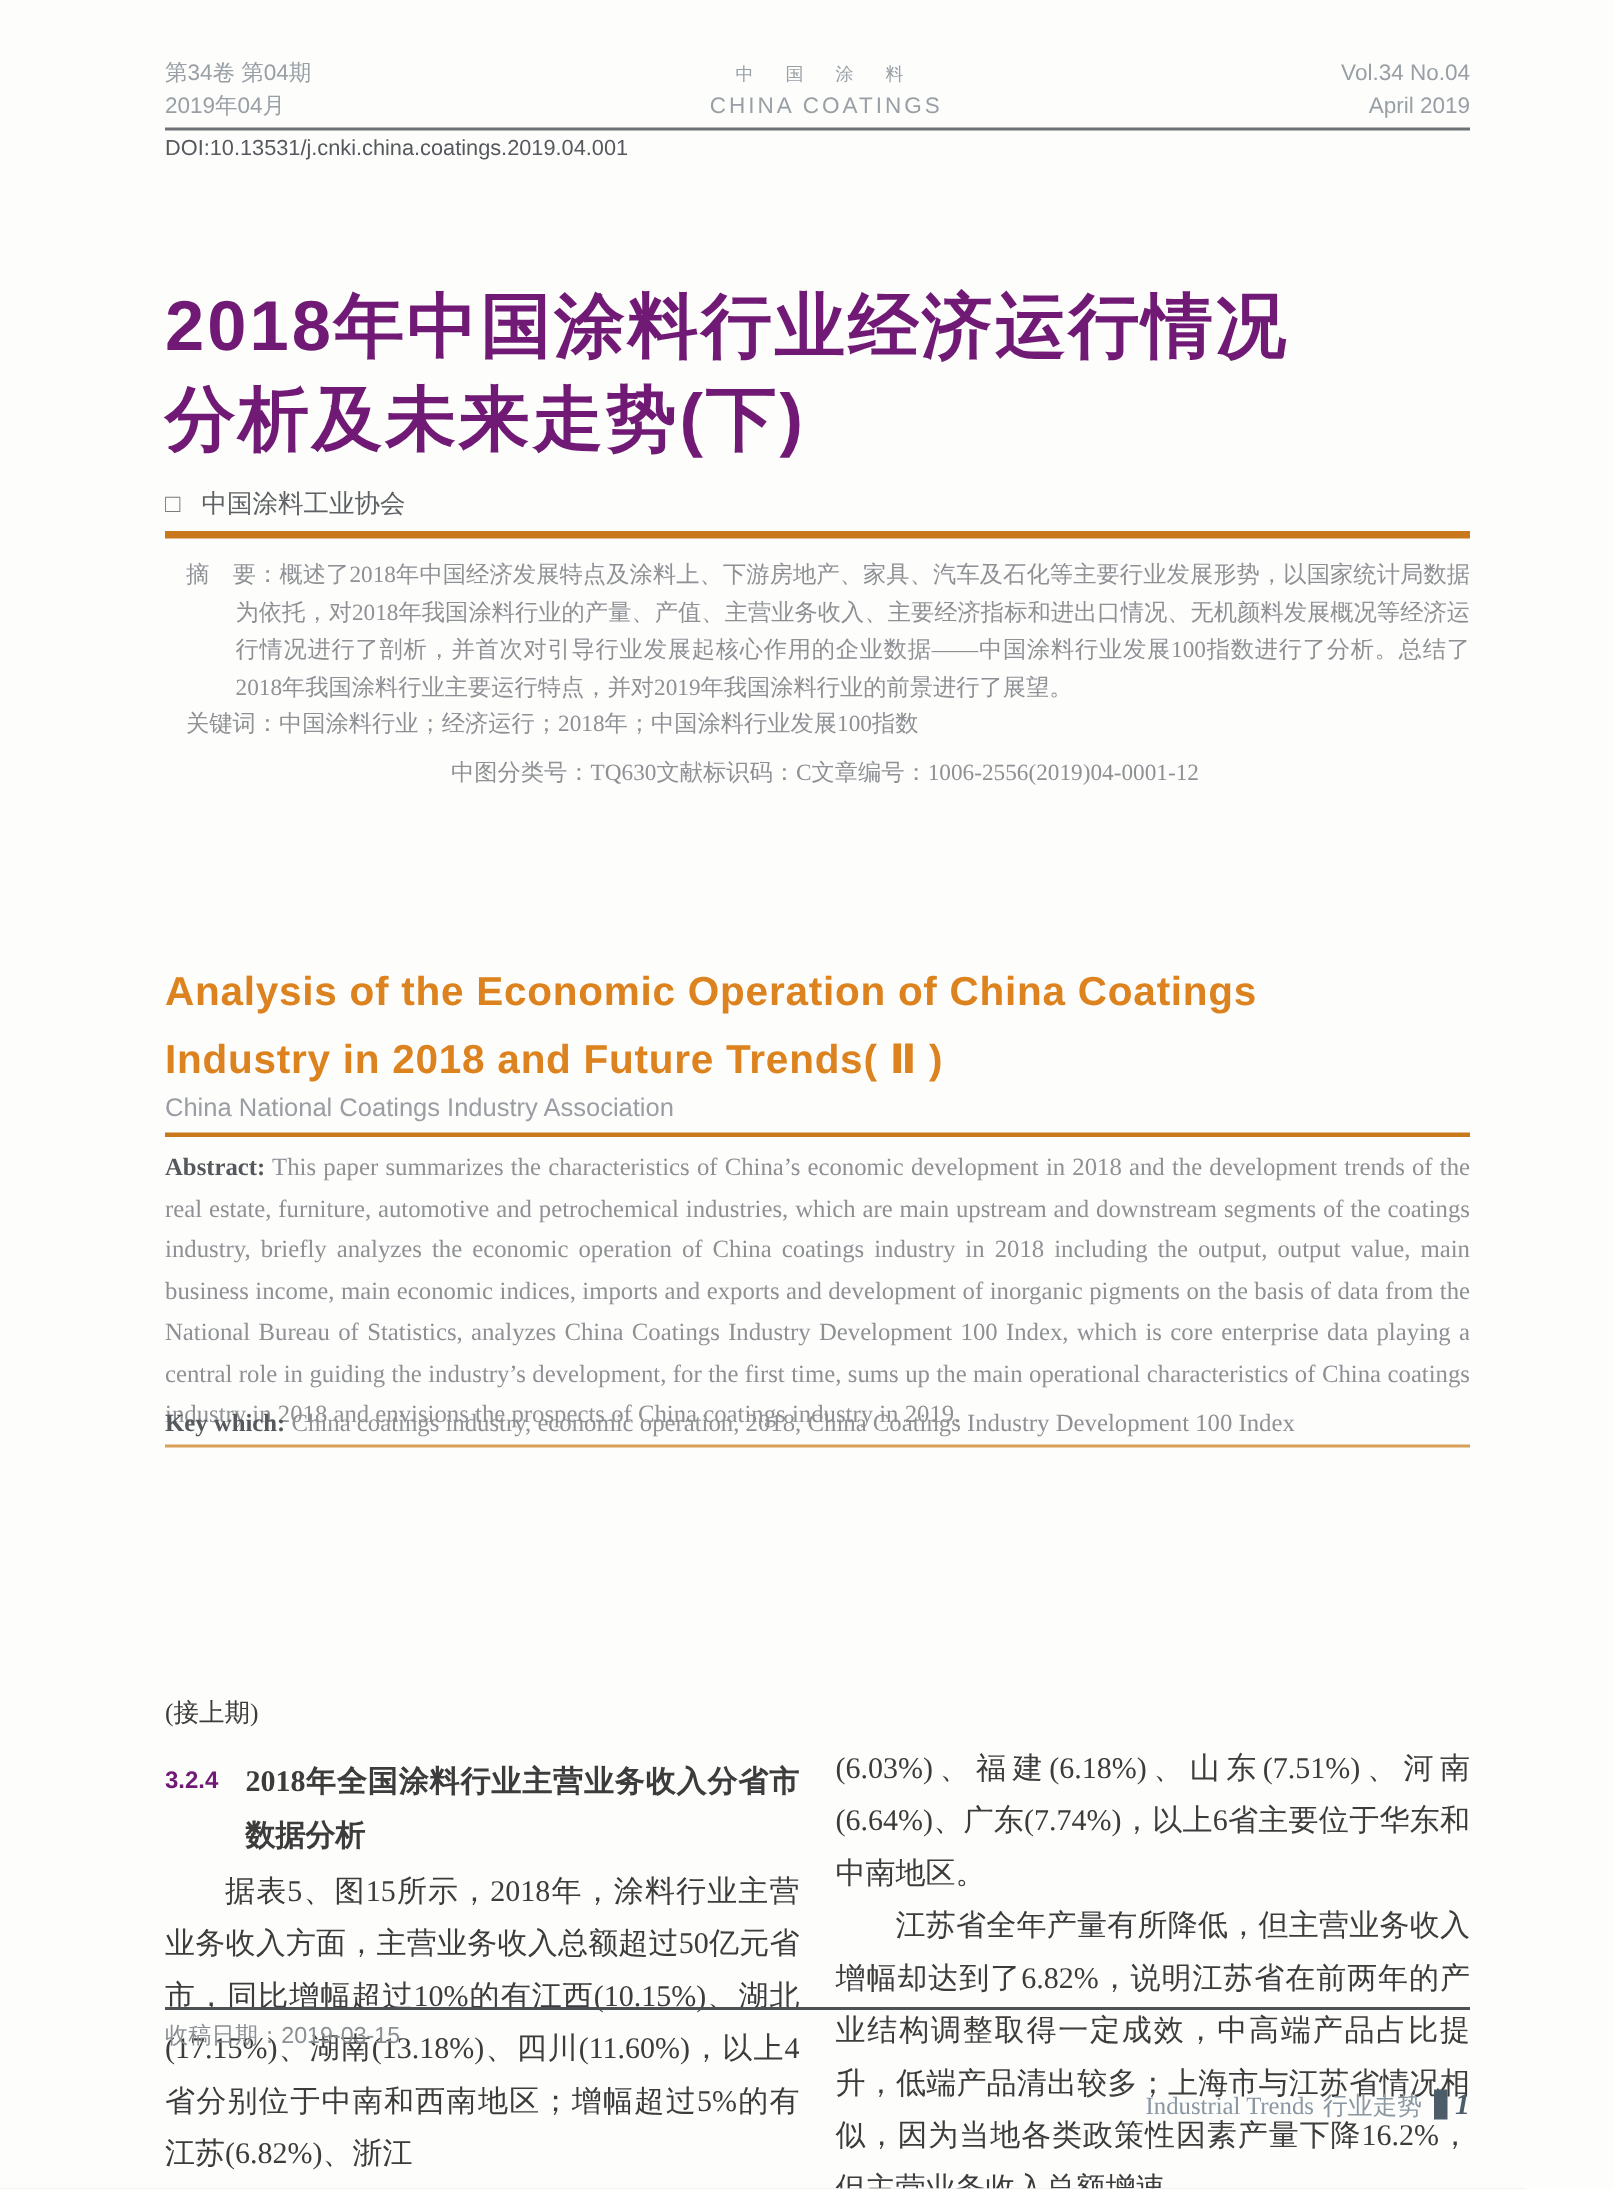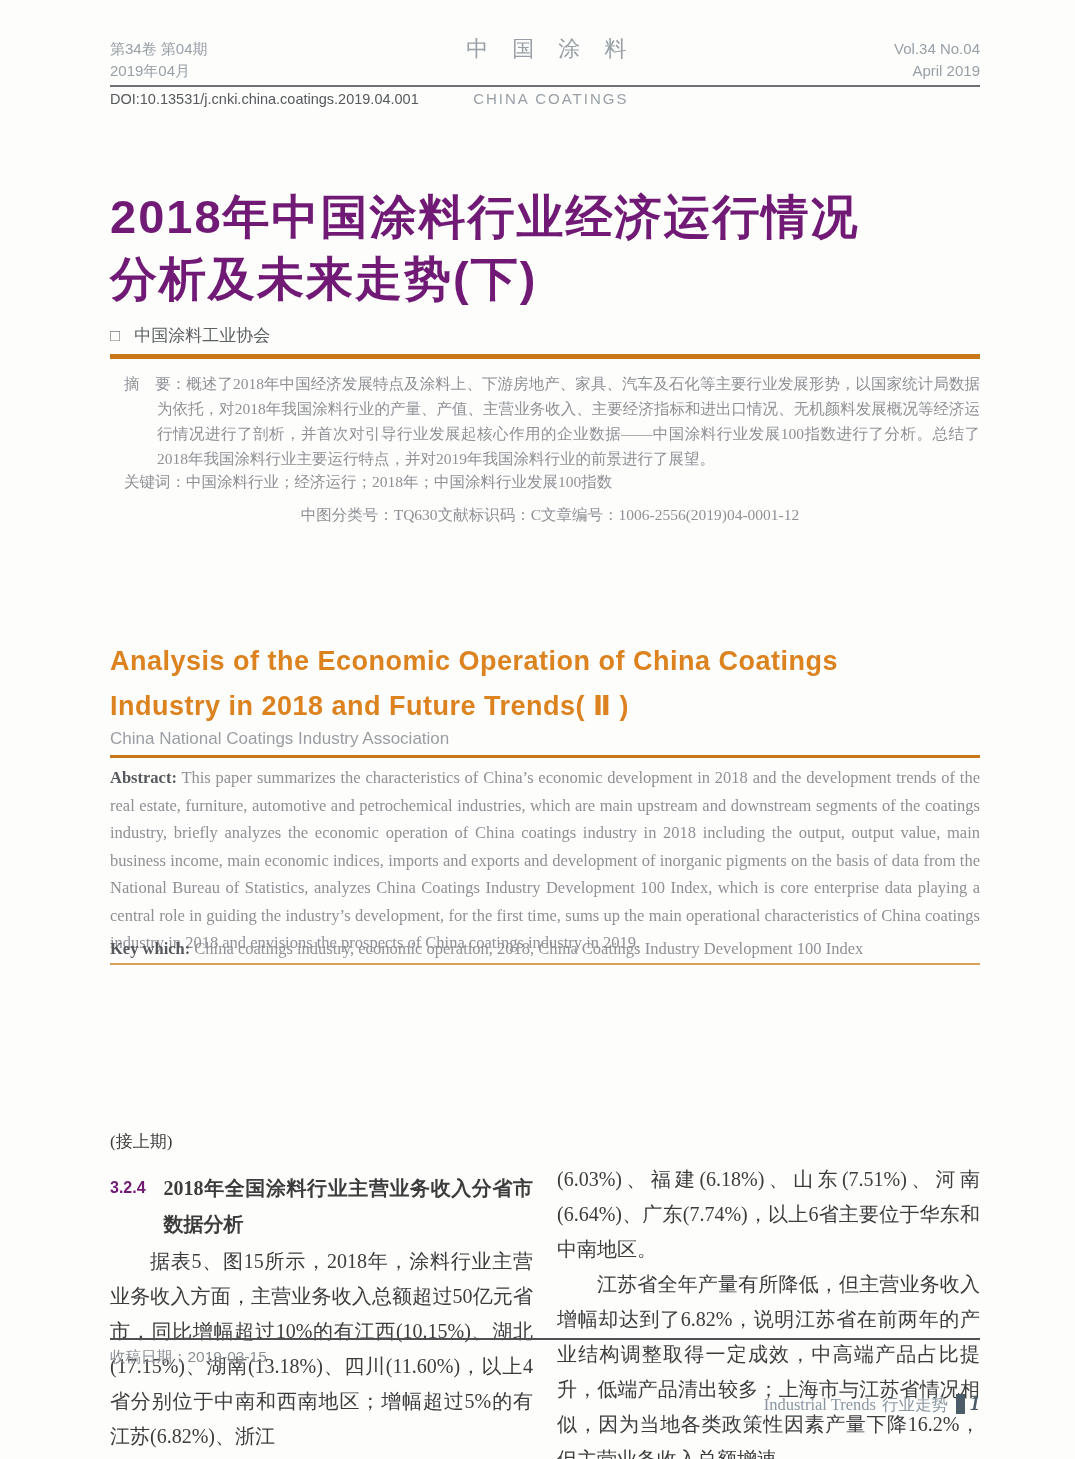--- a/index.html
+++ b/index.html
@@ -13,22 +13,22 @@
     overflow: hidden;
     font-family: "Liberation Serif", "DejaVu Serif", serif;
   }
   .abs { position: absolute; left: 110px; right: 95px; }
 
   
   .masthead { top: 38px; display: flex; justify-content: space-between; align-items: flex-start;
     color: #98A0A6; font-family: "Liberation Sans", "DejaVu Sans", sans-serif; font-size: 15px; line-height: 22px; }
   .masthead .mid { text-align: center; }
   .masthead .right { text-align: right; }
-  .journal-cn { letter-spacing: 9px; font-size: 22px; }
-  .journal-en { letter-spacing: 2px; margin-top: 28px; }
+  .journal-cn { letter-spacing: 9px; font-size: 12px; }
+  .journal-en { letter-spacing: 2px; }
   .rule-dark { top: 85px; border-top: 2px solid #6e7276; }
   .doi-line { top: 91px; color: #55585c; font-size: 14.5px; font-family: "Liberation Sans", "DejaVu Sans", sans-serif; }
 
   
   .title-cn { top: 186px; color: #701a75; font-family: "Liberation Sans", "DejaVu Sans", sans-serif;
     font-weight: 800; font-size: 47px; line-height: 62px; letter-spacing: 2px; }
   .author-line { top: 324px; color: #5e6164; font-size: 17px;
     font-family: "Liberation Sans", "DejaVu Sans", sans-serif; }
   .author-line .bullet { margin-right: 14px; color: #7a7d80; }
   .rule-thick { top: 354px; height: 5px; background: #C8781A; }

